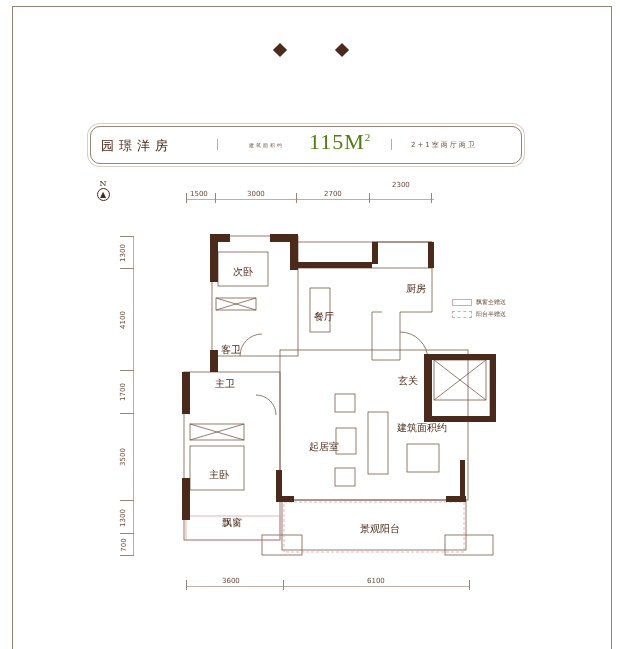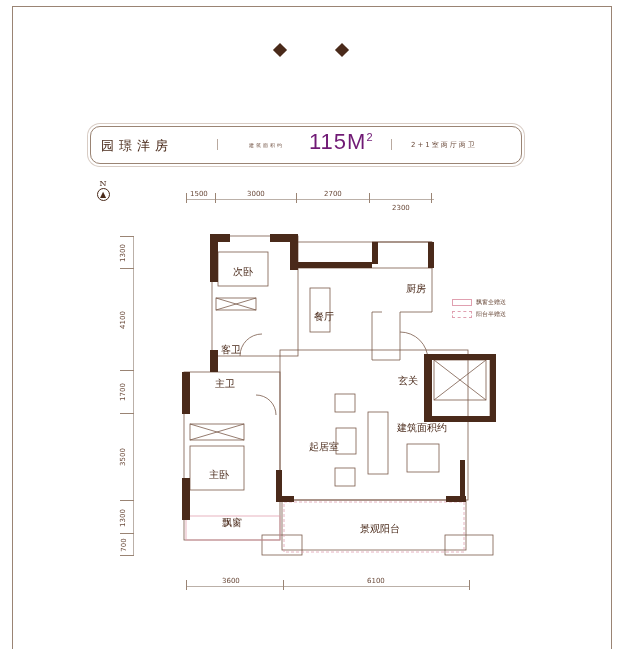--- a/index.html
+++ b/index.html
@@ -4,21 +4,21 @@
 <style>
   html,body{margin:0;padding:0;background:#fff;}
   body{width:622px;height:649px;position:relative;overflow:hidden;font-family:"DejaVu Sans",sans-serif;color:#4a2a1a;}
   .frame{position:absolute;left:12px;top:6px;width:598px;height:660px;border-left:1.5px solid #9a8474;border-top:1.5px solid #9a8474;border-right:1.5px solid #9a8474;}
   .title{position:absolute;left:0;top:28px;width:622px;text-align:center;font-size:40px;letter-spacing:6px;color:#4a2a1a;}
   .title .dia{display:inline-block;width:10px;height:10px;background:#4a2a1a;transform:rotate(45deg);vertical-align:middle;margin:0 26px;position:relative;top:-4px;}
   .banner{position:absolute;left:90px;top:126px;width:430px;height:36px;border:1.5px solid #9a8474;border-radius:10px;box-shadow:0 0 0 2px #fff,0 0 0 3px #d8ccc4;}
   .banner .name{position:absolute;left:10px;top:10px;font-size:13px;letter-spacing:5px;color:#4a2a1a;}
   .banner .sep{position:absolute;top:12px;width:1px;height:11px;background:#b9aaa0;}
   .banner .arealabel{position:absolute;left:158px;top:15px;font-size:5px;letter-spacing:2px;color:#6a4a3a;}
-  .banner .area{position:absolute;left:218px;top:2px;font-family:Liberation Sans, sans-serif;font-size:22px;color:#701a75;letter-spacing:1px;text-align:center;}
+  .banner .area{position:absolute;left:218px;top:2px;font-family:Liberation Serif, serif;font-size:22px;color:#4d7c0f;letter-spacing:1px;text-align:center;}
   .banner .area sup{font-size:11px;}
   .banner .layout{position:absolute;left:320px;top:13px;font-size:7px;letter-spacing:2px;color:#6a4a3a;text-align:center;}
   .compass{position:absolute;left:96px;top:179px;width:14px;text-align:center;}
   .compass .n{font-family:"DejaVu Serif",serif;font-size:8px;line-height:9px;}
   .compass .c{width:11px;height:11px;border:1px solid #4a2a1a;border-radius:50%;margin:0 auto;font-size:8px;line-height:11px;}
   .dim{position:absolute;font-size:7px;color:#6a4a3a;}
   .hline{position:absolute;height:1px;background:#bbb0a8;}
   .vline{position:absolute;width:1px;background:#bbb0a8;}
   .tick{position:absolute;background:#9a8474;}
   .vdim{position:absolute;font-size:7px;color:#6a4a3a;transform:rotate(-90deg);transform-origin:center;white-space:nowrap;}
@@ -53,21 +53,21 @@
 
 <div class="hline" style="left:186px;top:199px;width:248px"></div>
 <div class="tick" style="left:186px;top:193px;width:1px;height:10px"></div>
 <div class="tick" style="left:215px;top:193px;width:1px;height:10px"></div>
 <div class="tick" style="left:296px;top:193px;width:1px;height:10px"></div>
 <div class="tick" style="left:369px;top:193px;width:1px;height:10px"></div>
 <div class="tick" style="left:431px;top:193px;width:1px;height:10px"></div>
 <span class="dim" style="left:190px;top:190px">1500</span>
 <span class="dim" style="left:247px;top:190px">3000</span>
 <span class="dim" style="left:324px;top:190px">2700</span>
-<span class="dim" style="left:392px;top:204px">2300</span>
+<span class="dim" style="left:392px;top:181px">2300</span>
 
 <div class="vline" style="left:133px;top:236px;height:320px"></div>
 <div class="tick" style="left:120px;top:236px;width:14px;height:1px"></div>
 <div class="tick" style="left:120px;top:268px;width:14px;height:1px"></div>
 <div class="tick" style="left:120px;top:370px;width:14px;height:1px"></div>
 <div class="tick" style="left:120px;top:413px;width:14px;height:1px"></div>
 <div class="tick" style="left:120px;top:500px;width:14px;height:1px"></div>
 <div class="tick" style="left:120px;top:533px;width:14px;height:1px"></div>
 <div class="tick" style="left:120px;top:555px;width:14px;height:1px"></div>
 <span class="vdim" style="left:114px;top:249px">1300</span>

